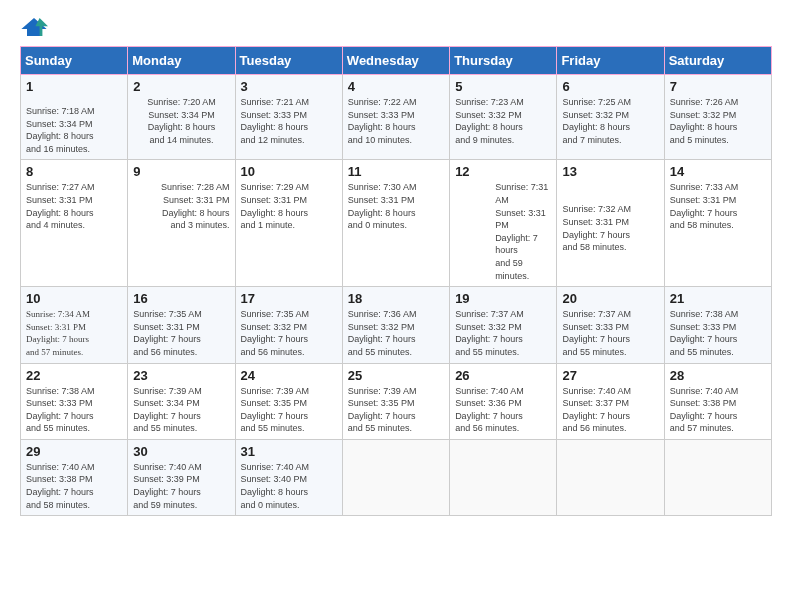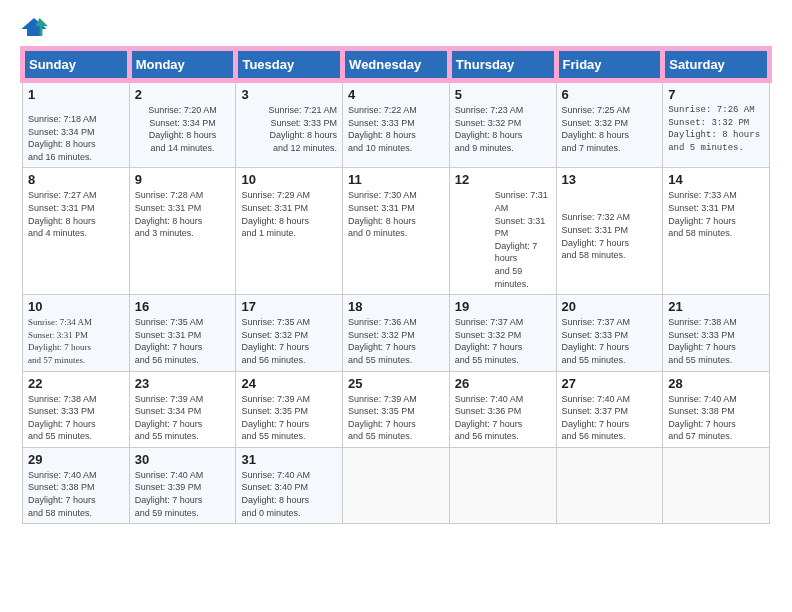--- a/index.html
+++ b/index.html
@@ -53,21 +53,21 @@
       border-collapse: collapse;
       margin-top: 8px;
     }
     thead tr th {
       background-color: #2a6ebb;
       color: #fff;
       font-size: 13px;
       font-weight: bold;
       padding: 6px 4px;
       text-align: left;
-      border: 5px solid #f9a8d4;
+      border: 1px solid #f9a8d4;
     }
     tbody tr td {
       border: 1px solid #ccc;
       vertical-align: top;
       padding: 4px 5px;
       font-size: 9.5px;
       color: #333;
       background: #fff;
       min-height: 80px;
       width: 14.28%;
@@ -138,21 +138,21 @@
         </td>
         <td>
           <span class="day-number">2</span>
           <div class="day-info" style="white-space: pre-line; text-align: center;">Sunrise: 7:20 AM
 Sunset: 3:34 PM
 Daylight: 8 hours
 and 14 minutes.</div>
         </td>
         <td>
           <span class="day-number">3</span>
-          <div class="day-info" style="white-space: pre-line; text-align: right;">Sunrise: 7:21 AM
+          <div class="day-info" style="white-space: pre-line;">Sunrise: 7:21 AM
 Sunset: 3:33 PM
 Daylight: 8 hours
 and 12 minutes.</div>
         </td>
         <td>
           <span class="day-number">4</span>
           <div class="day-info" style="white-space: pre-line;">Sunrise: 7:22 AM
 Sunset: 3:33 PM
 Daylight: 8 hours
 and 10 minutes.</div>
@@ -166,37 +166,37 @@
         </td>
         <td>
           <span class="day-number">6</span>
           <div class="day-info" style="white-space: pre-line;">Sunrise: 7:25 AM
 Sunset: 3:32 PM
 Daylight: 8 hours
 and 7 minutes.</div>
         </td>
         <td>
           <span class="day-number">7</span>
-          <div class="day-info" style="white-space: pre-line; font-family: Liberation Mono, monospace;">Sunrise: 7:26 AM
+          <div class="day-info" style="white-space: pre-line;">Sunrise: 7:26 AM
 Sunset: 3:32 PM
 Daylight: 8 hours
 and 5 minutes.</div>
         </td>
       </tr>
       <tr>
         <td>
           <span class="day-number">8</span>
           <div class="day-info" style="white-space: pre-line;">Sunrise: 7:27 AM
 Sunset: 3:31 PM
 Daylight: 8 hours
 and 4 minutes.</div>
         </td>
         <td>
           <span class="day-number">9</span>
-          <div class="day-info" style="white-space: pre-line;">Sunrise: 7:28 AM
+          <div class="day-info" style="white-space: pre-line; text-align: right;">Sunrise: 7:28 AM
 Sunset: 3:31 PM
 Daylight: 8 hours
 and 3 minutes.</div>
         </td>
         <td>
           <span class="day-number">10</span>
           <div class="day-info" style="white-space: pre-line;">Sunrise: 7:29 AM
 Sunset: 3:31 PM
 Daylight: 8 hours
 and 1 minute.</div>

